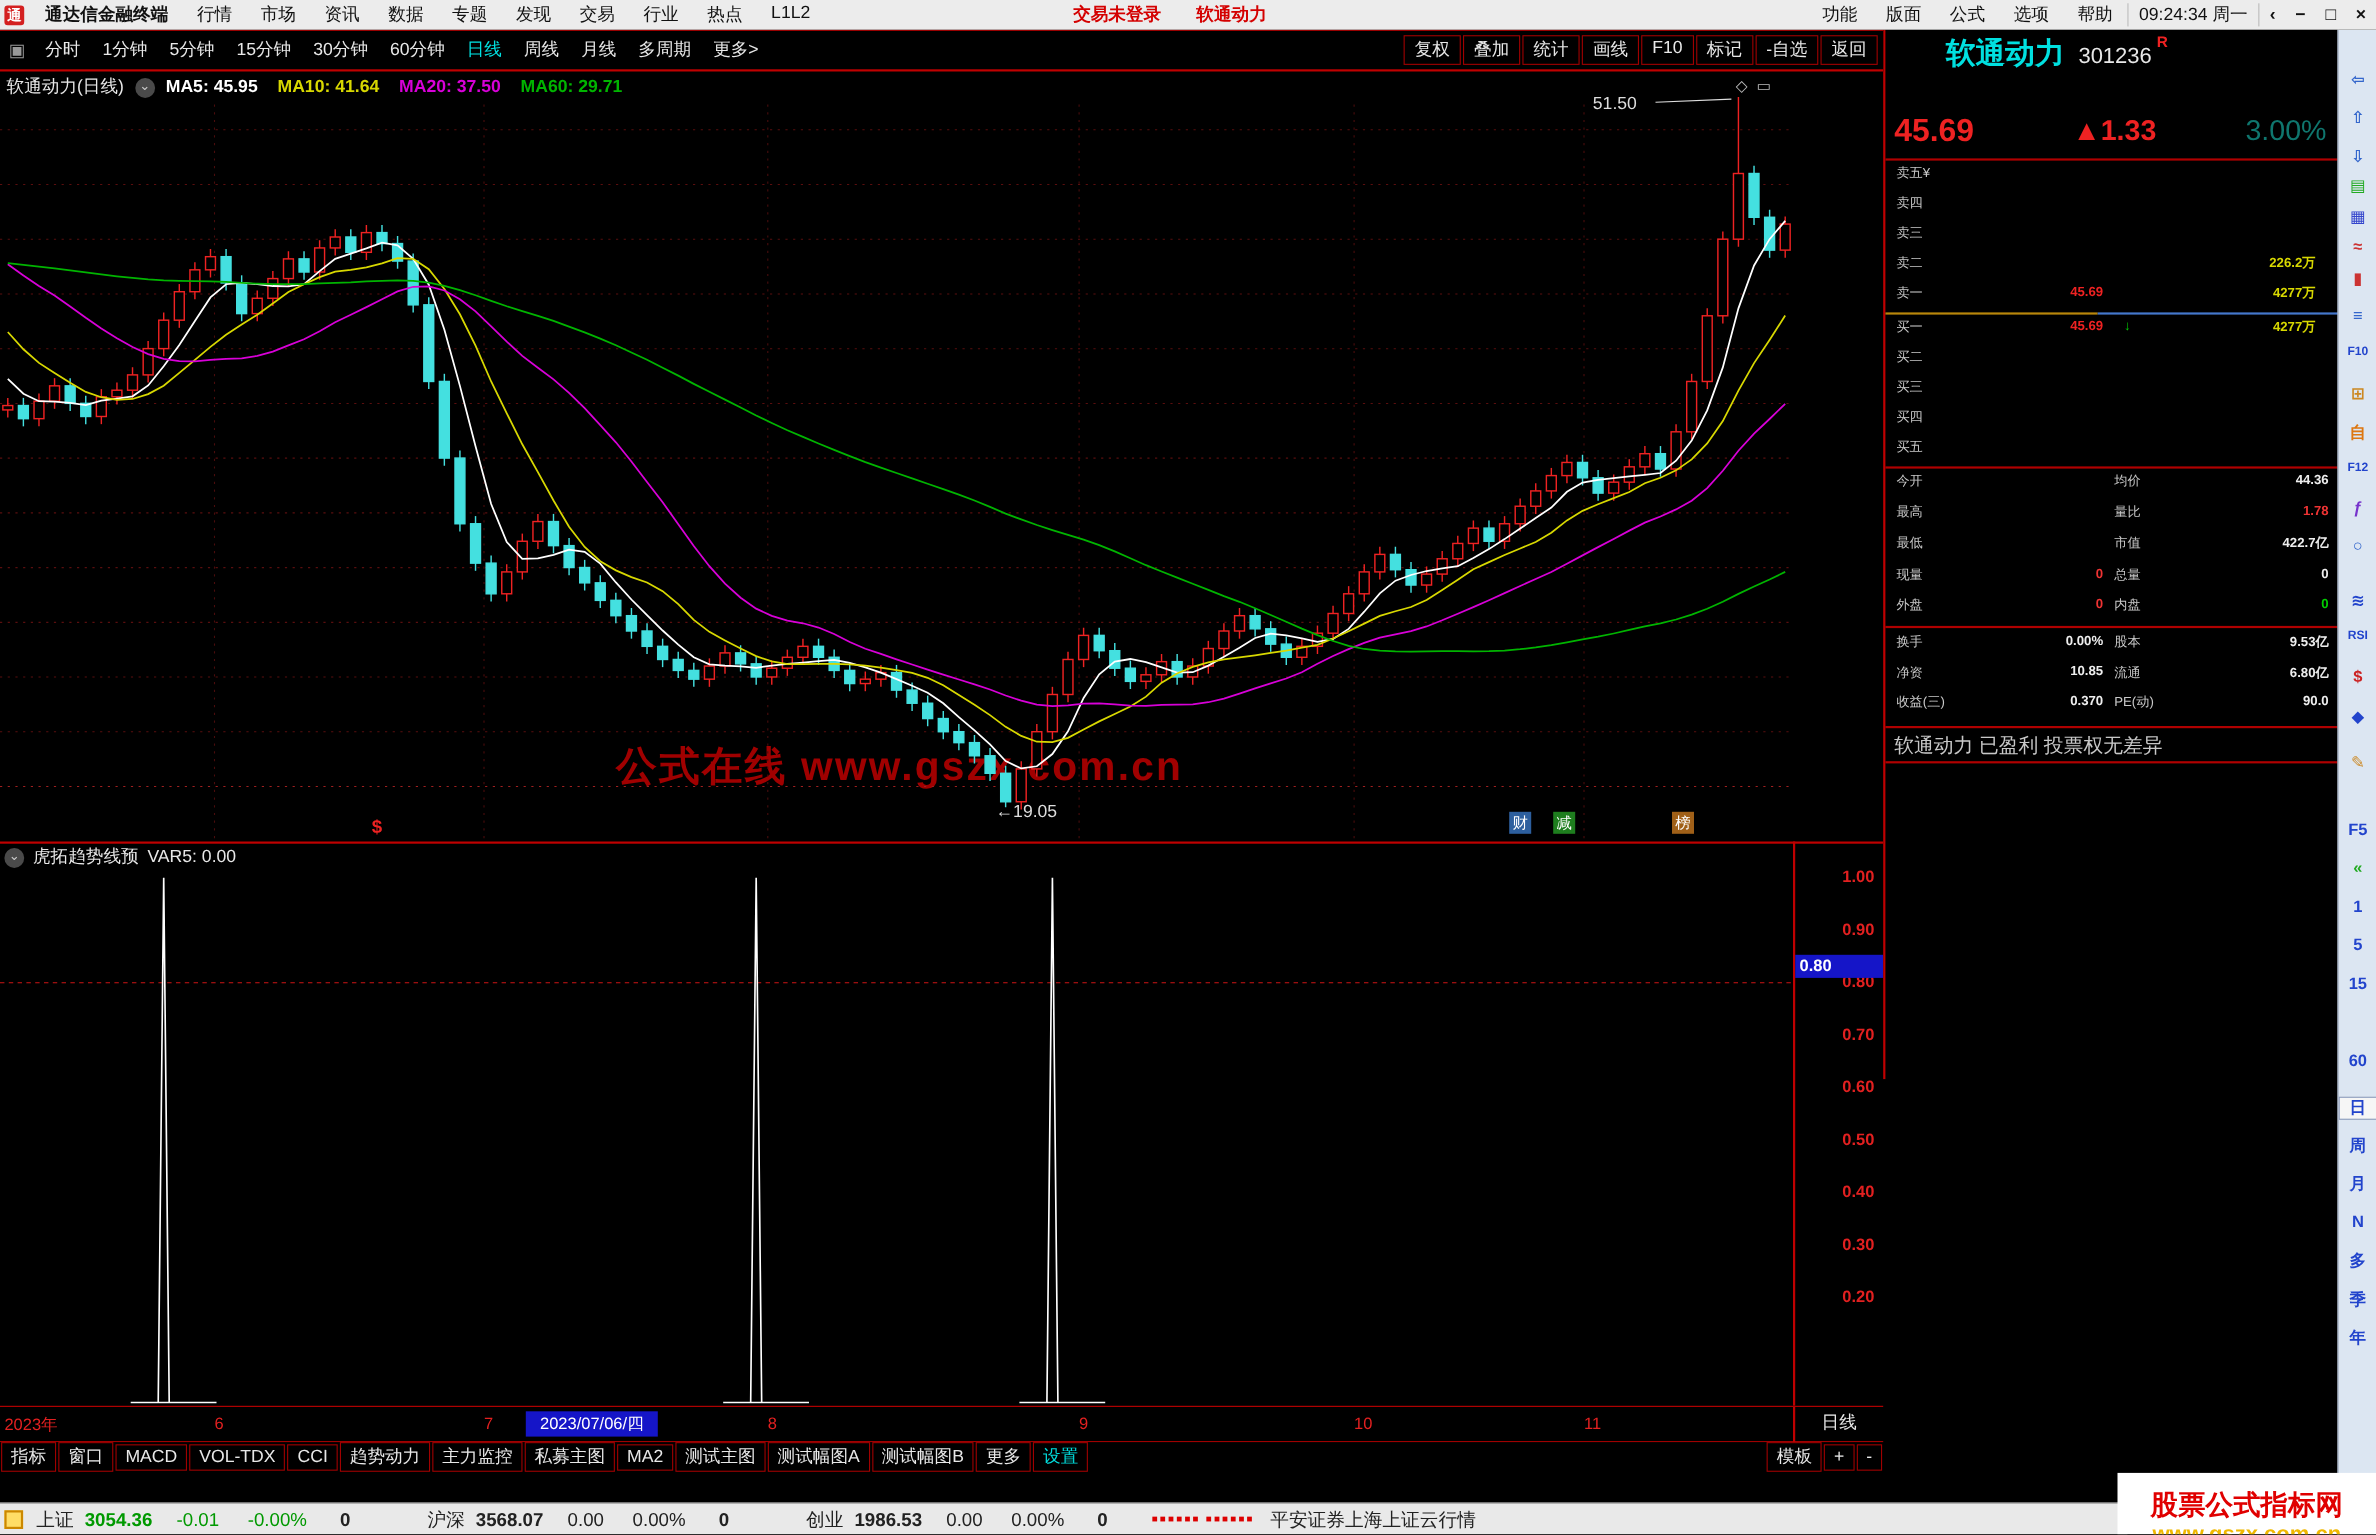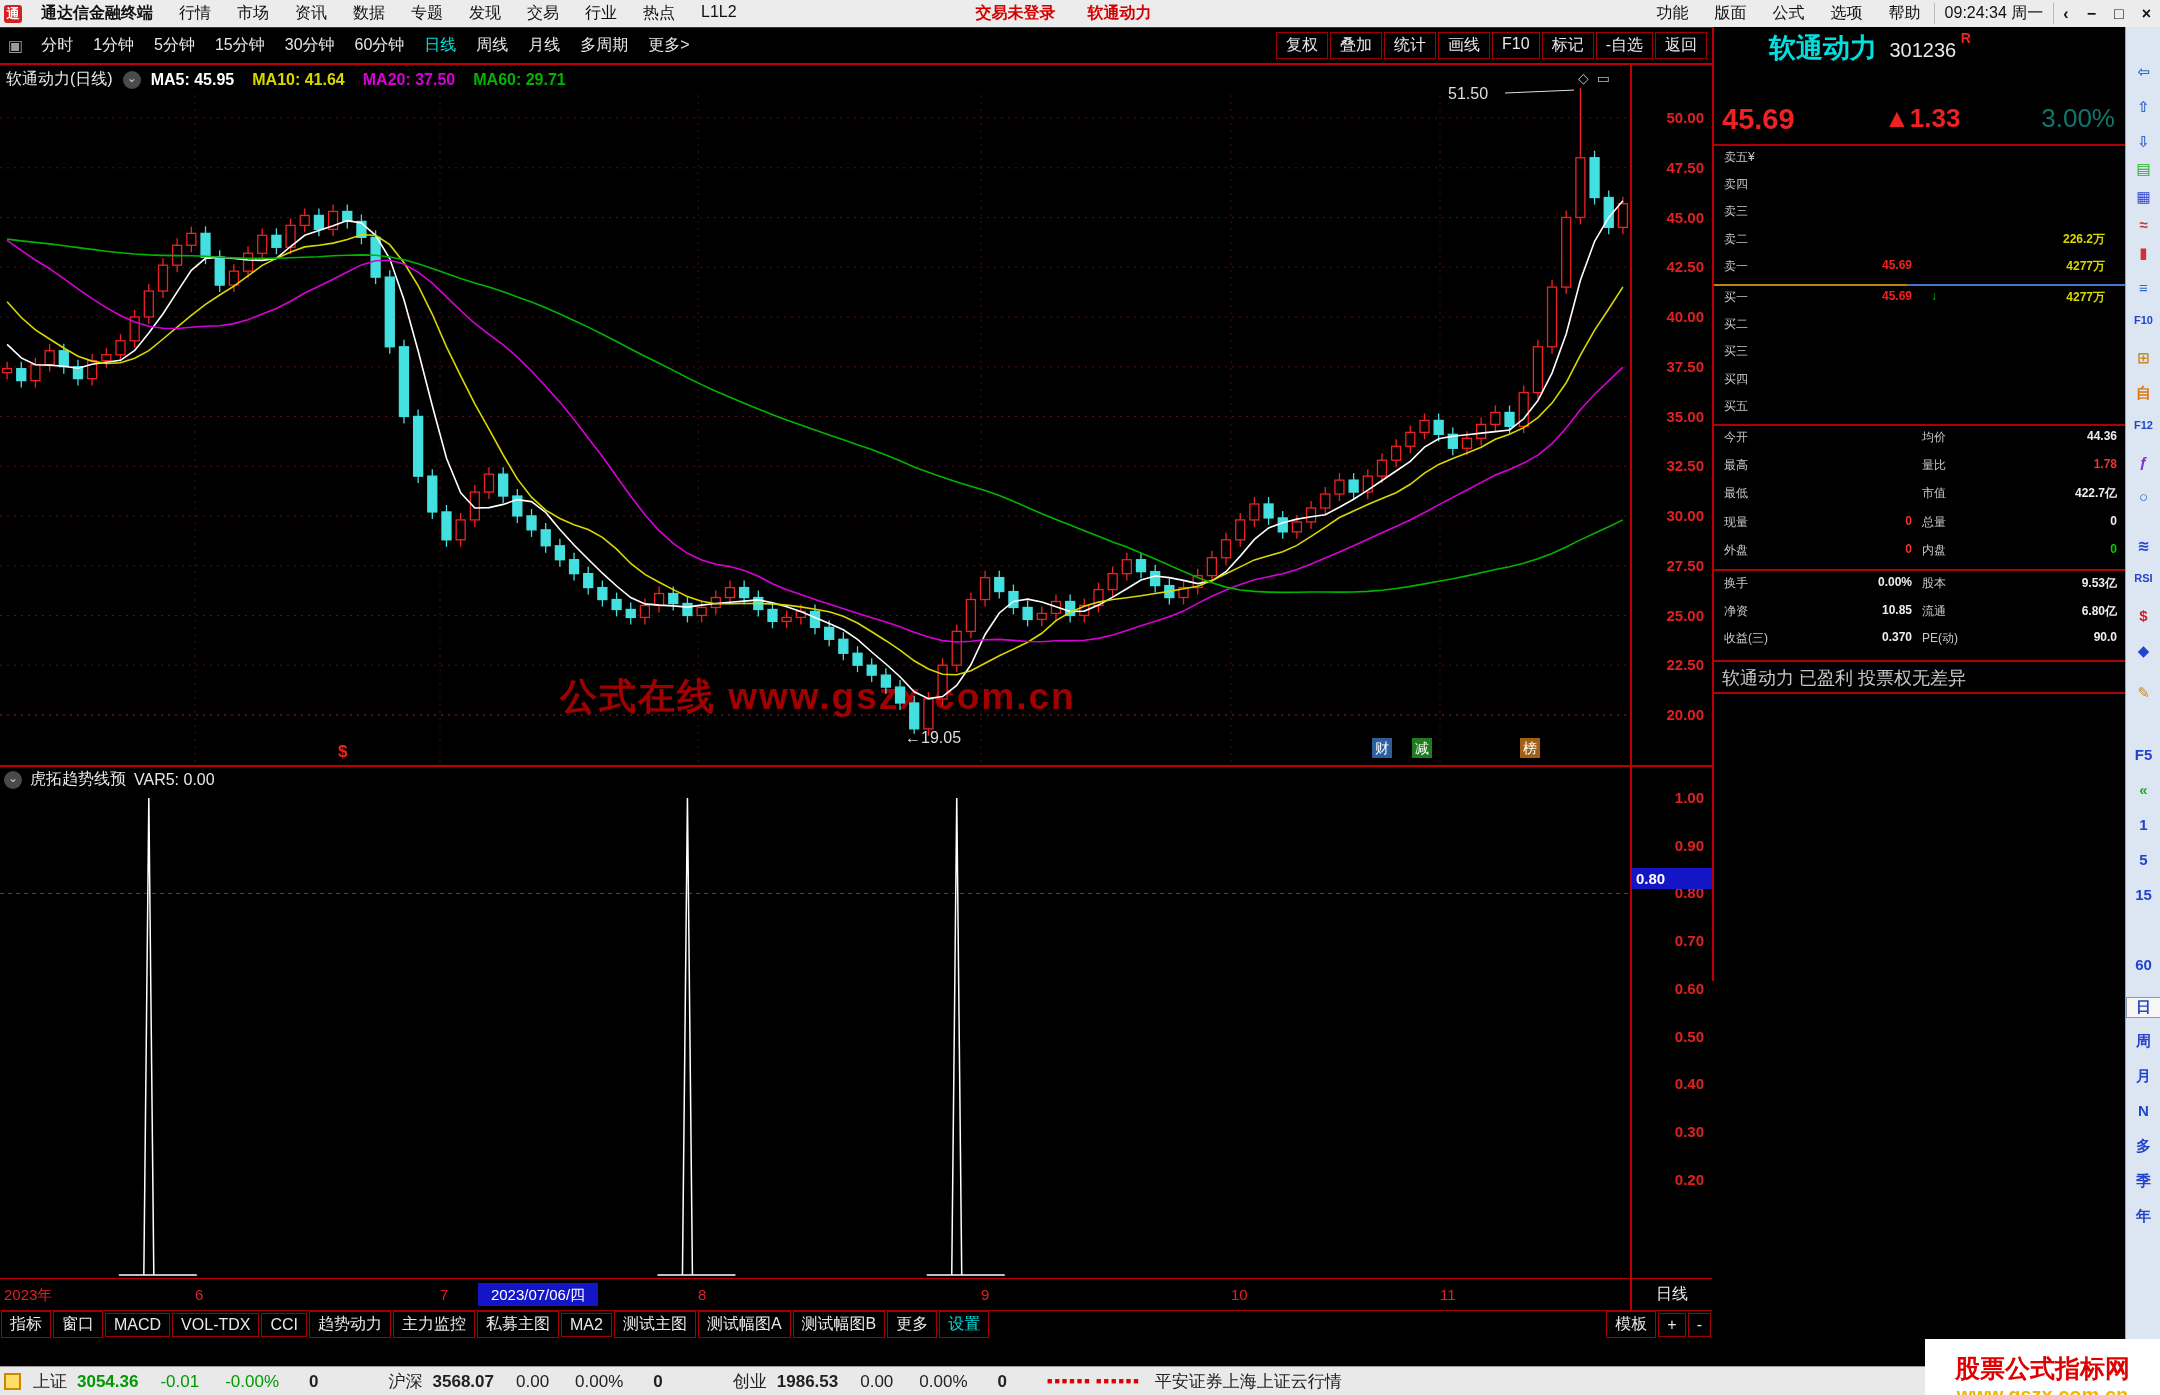--- a/index.html
+++ b/index.html
@@ -399,35 +399,20 @@
       </span>
   </div>
   <div class="corner-icons">◇▭</div>
 
   <div id="badges">
       <div class="badge" style="left: 1372px; top: 738px; background: rgb(45, 95, 158);">财</div>
       <div class="badge" style="left: 1412px; top: 738px; background: rgb(30, 126, 30);">减</div>
       <div class="badge" style="left: 1520px; top: 738px; background: rgb(160, 96, 24);">榜</div>
     </div>
 
-  <div class="axis-col" style="top:65px;height:700px" id="main-axis">
-      <div class="ytick" style="top: 44px;">50.00</div>
-      <div class="ytick" style="top: 93.75px;">47.50</div>
-      <div class="ytick" style="top: 143.5px;">45.00</div>
-      <div class="ytick" style="top: 193.25px;">42.50</div>
-      <div class="ytick" style="top: 243px;">40.00</div>
-      <div class="ytick" style="top: 292.75px;">37.50</div>
-      <div class="ytick" style="top: 342.5px;">35.00</div>
-      <div class="ytick" style="top: 392.25px;">32.50</div>
-      <div class="ytick" style="top: 442px;">30.00</div>
-      <div class="ytick" style="top: 491.75px;">27.50</div>
-      <div class="ytick" style="top: 541.5px;">25.00</div>
-      <div class="ytick" style="top: 591.25px;">22.50</div>
-      <div class="ytick" style="top: 641px;">20.00</div>
-    </div>
 
   <svg id="ind-svg" class="abs" style="left:0;top:765px;border-top:2px solid #c00000;z-index:2" width="1630" height="513">
       <line x1="0" y1="126.39999999999998" x2="1630" y2="126.39999999999998" stroke="#cc1515" stroke-dasharray="4,4"></line>
       <path d="M 143.82608695652175 508 L 148.82608695652175 31 L 153.82608695652175 508" fill="none" stroke="#ffffff" stroke-width="1.5"></path>
       <line x1="118.82608695652175" y1="508" x2="196.82608695652175" y2="508" stroke="#ffffff" stroke-width="1.5"></line>
       <path d="M 682.4347826086957 508 L 687.4347826086957 31 L 692.4347826086957 508" fill="none" stroke="#ffffff" stroke-width="1.5"></path>
       <line x1="657.4347826086957" y1="508" x2="735.4347826086957" y2="508" stroke="#ffffff" stroke-width="1.5"></line>
       <path d="M 951.7391304347826 508 L 956.7391304347826 31 L 961.7391304347826 508" fill="none" stroke="#ffffff" stroke-width="1.5"></path>
       <line x1="926.7391304347826" y1="508" x2="1004.7391304347826" y2="508" stroke="#ffffff" stroke-width="1.5"></line>
     </svg>

